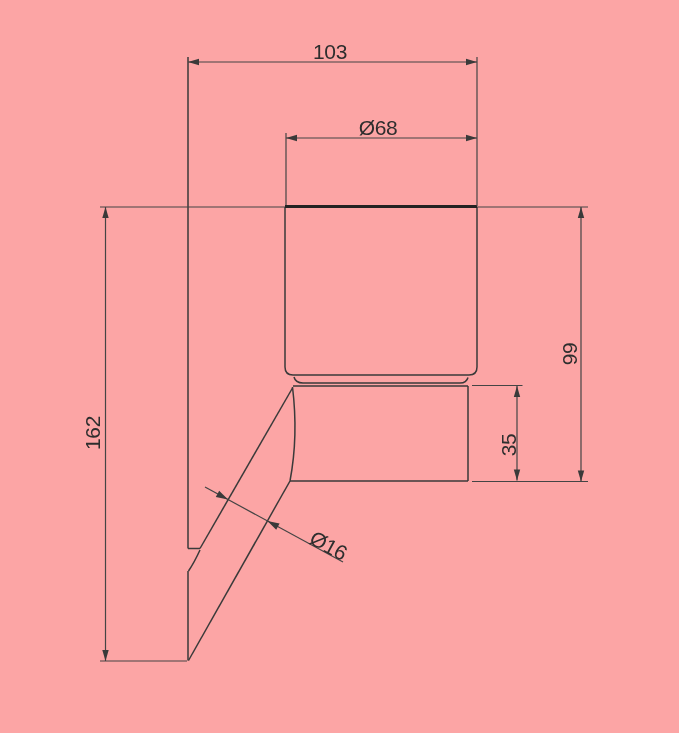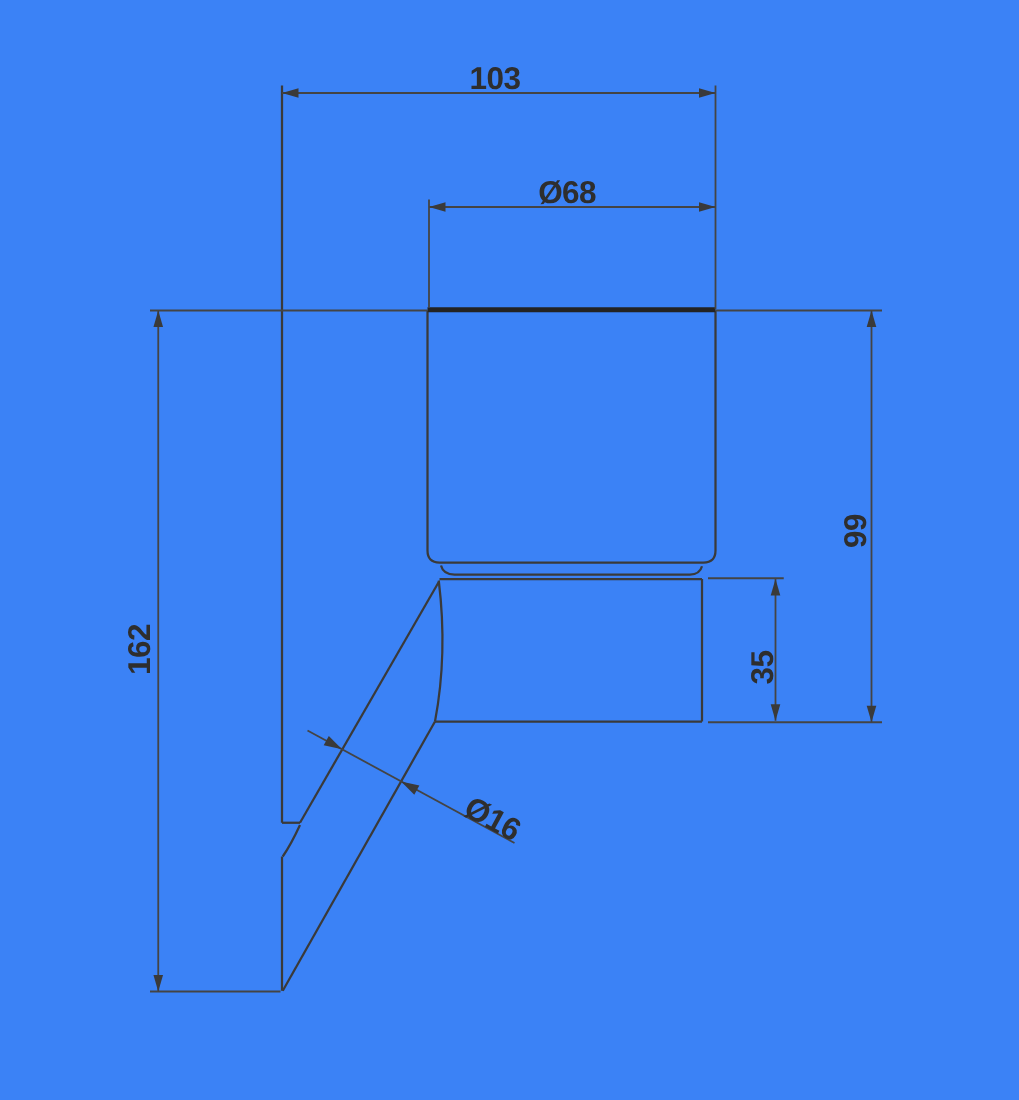--- a/index.html
+++ b/index.html
@@ -3,24 +3,23 @@
 <meta charset="utf-8">
 <style>
   html, body {
     margin: 0;
     padding: 0;
     background: #ffffff;
   }
   .drawing-wrap {
     width: 679px;
     height: 733px;
-    background: #3b82f6;
+    background: #fca5a5;
     position: relative;
     overflow: hidden;
-    font-weight: bold;
   }
   svg {
     display: block;
   }
   .obj {
     fill: none;
     stroke: #3a3a3a;
     stroke-width: 1.5;
     stroke-linecap: butt;
     stroke-linejoin: round;

